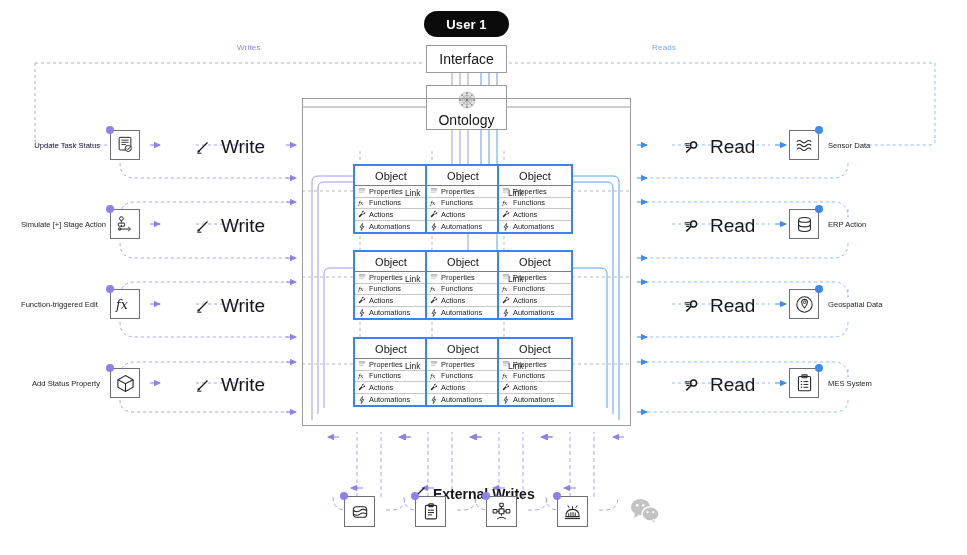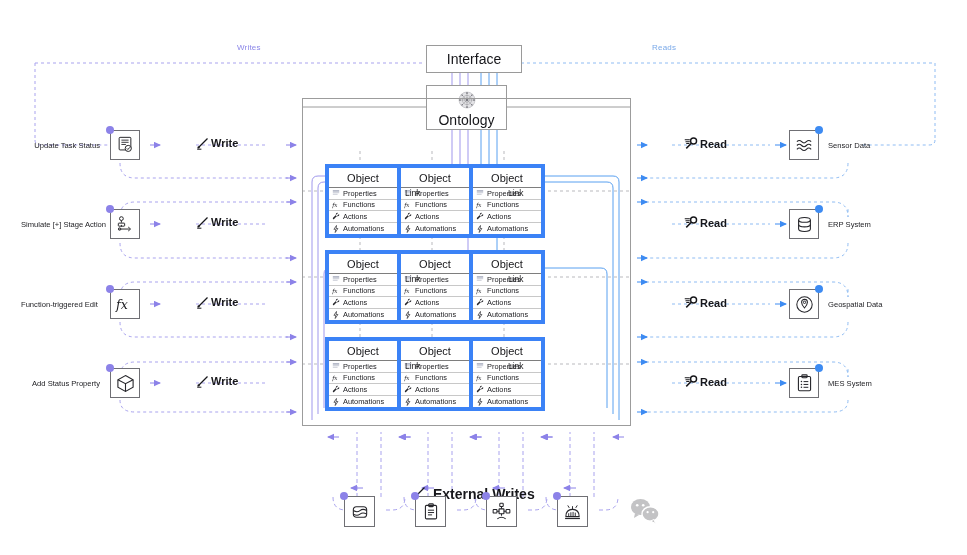--- a/index.html
+++ b/index.html
@@ -32,21 +32,21 @@
   }
 
   
   .wbox {
     position: absolute;
     background: #ffffff;
     border: 1px solid #9a9a9a;
     display: flex; align-items: center; justify-content: center;
     font-size: 14px; color: #16161a;
   }
-  .interface-box { left: 426px; top: 45px; width: 96px; height: 28px; }
+  .interface-box { left: 426px; top: 45px; width: 81px; height: 28px; }
   .ontology-box {
     left: 426px; top: 85px; width: 81px; height: 45px;
     flex-direction: column; gap: 1px; padding-top: 2px;
   }
   .onto-label { font-size: 14px; line-height: 1; }
 
   .main-frame {
     position: absolute;
     left: 302px; top: 98px;
     width: 329px; height: 328px;
@@ -60,22 +60,23 @@
     font-size: 8px;
     letter-spacing: .2px;
   }
   .lbl-writes { left: 237px; top: 43px; color: #8b86e8; }
   .lbl-reads  { left: 652px; top: 43px; color: #7aa9e9; }
 
   
   .obj-card {
     position: absolute;
     width: 76px;
-    border: 4px solid #3b82f6;
+    border: 2px solid #3b82f6;
     background: #4c1d95;
+    margin-left: 28px;
   }
   .obj-title {
     height: 20px;
     display: flex; align-items: center; justify-content: center;
     font-size: 11px; color: #161619;
     border-bottom: 1px solid #7e7e7e;
     background: #ffffff;
   }
   .obj-row {
     height: 11.6px;
@@ -117,22 +118,22 @@
   .node-dot {
     position: absolute;
     width: 8px; height: 8px;
     border-radius: 50%;
   }
   .dot-purple { background: #8c82e8; }
   .dot-blue   { background: #3d8bf2; }
 
   .verb {
     position: absolute;
-    display: flex; align-items: center; gap: 1px;
-    font-size: 11px; font-weight: bold; color: #17171b;
+    display: flex; align-items: center; gap: 11px;
+    font-size: 19px; font-weight: normal; color: #17171b;
     white-space: nowrap;
   }
   .verb svg { display: block; }
 
   .ext-writes {
     position: absolute;
     left: 413px; top: 485px;
     display: flex; align-items: center; gap: 6px;
     font-size: 14px; font-weight: bold; color: #17171b;
     white-space: nowrap;
@@ -312,20 +313,21 @@
     </g>
 
     <g stroke="#8c82e8" stroke-width="1" fill="none">
       <path d="M357,482 L357,494" marker-end="url(#ah-purple)" transform="rotate(90 357 488)"></path>
       <path d="M428,482 L428,494" marker-end="url(#ah-purple)" transform="rotate(90 428 488)"></path>
       <path d="M499,482 L499,494" marker-end="url(#ah-purple)" transform="rotate(90 499 488)"></path>
       <path d="M570,482 L570,494" marker-end="url(#ah-purple)" transform="rotate(90 570 488)"></path>
     </g>
   </svg>
 
+  <div class="user-pill">User 1</div>
 
   <div class="wbox interface-box">Interface</div>
 
   <div class="wbox ontology-box">
     <span>
       <svg width="18" height="18" viewBox="0 0 18 18">
         <circle cx="9" cy="9" r="8" fill="#e3e3e6" stroke="#b5b5ba" stroke-width=".6"></circle>
         <g stroke="#8a8a90" stroke-width=".45" fill="none">
           <path d="M9,1 L9,17 M1,9 L17,9 M3.3,3.3 L14.7,14.7 M14.7,3.3 L3.3,14.7"></path>
           <circle cx="9" cy="9" r="4.6"></circle>
@@ -807,21 +809,21 @@
         <span>Read</span>
       </div>
       <div class="icon-box" style="left: 789px; top: 209px;">
         <svg width="19" height="19" viewBox="0 0 20 20">
           <ellipse cx="10" cy="5.2" rx="6.2" ry="2.5" fill="none" stroke="#26262b" stroke-width="1.15"></ellipse>
           <path d="M3.8,5.2 v9.6 q0,2.5 6.2,2.5 t6.2,-2.5 V5.2" fill="none" stroke="#26262b" stroke-width="1.15"></path>
           <path d="M3.8,10 q0,2.5 6.2,2.5 t6.2,-2.5" fill="none" stroke="#26262b" stroke-width="1.15"></path>
         </svg>
       </div>
       <div class="node-dot dot-blue" style="left: 815px; top: 205px;"></div>
-      <div class="side-label right" style="left: 828px; top: 220px;">ERP System</div>
+      <div class="side-label right" style="left: 828px; top: 220px;">ERP Action</div>
       <div class="verb" style="left: 684px; top: 295px;">
         <span>
           <svg width="15" height="15" viewBox="0 0 16 16">
             <circle cx="10.2" cy="5.4" r="3.2" fill="none" stroke="#17171b" stroke-width="1.5"></circle>
             <path d="M7.8,7.8 L2.4,13.2" stroke="#17171b" stroke-width="1.6" fill="none"></path>
             <path d="M0.8,4.1 h5.4 M1.6,6.1 h4.6 M2.4,8.1 h3.4" stroke="#17171b" stroke-width="1.1"></path>
           </svg>
         </span>
         <span>Read</span>
       </div>

